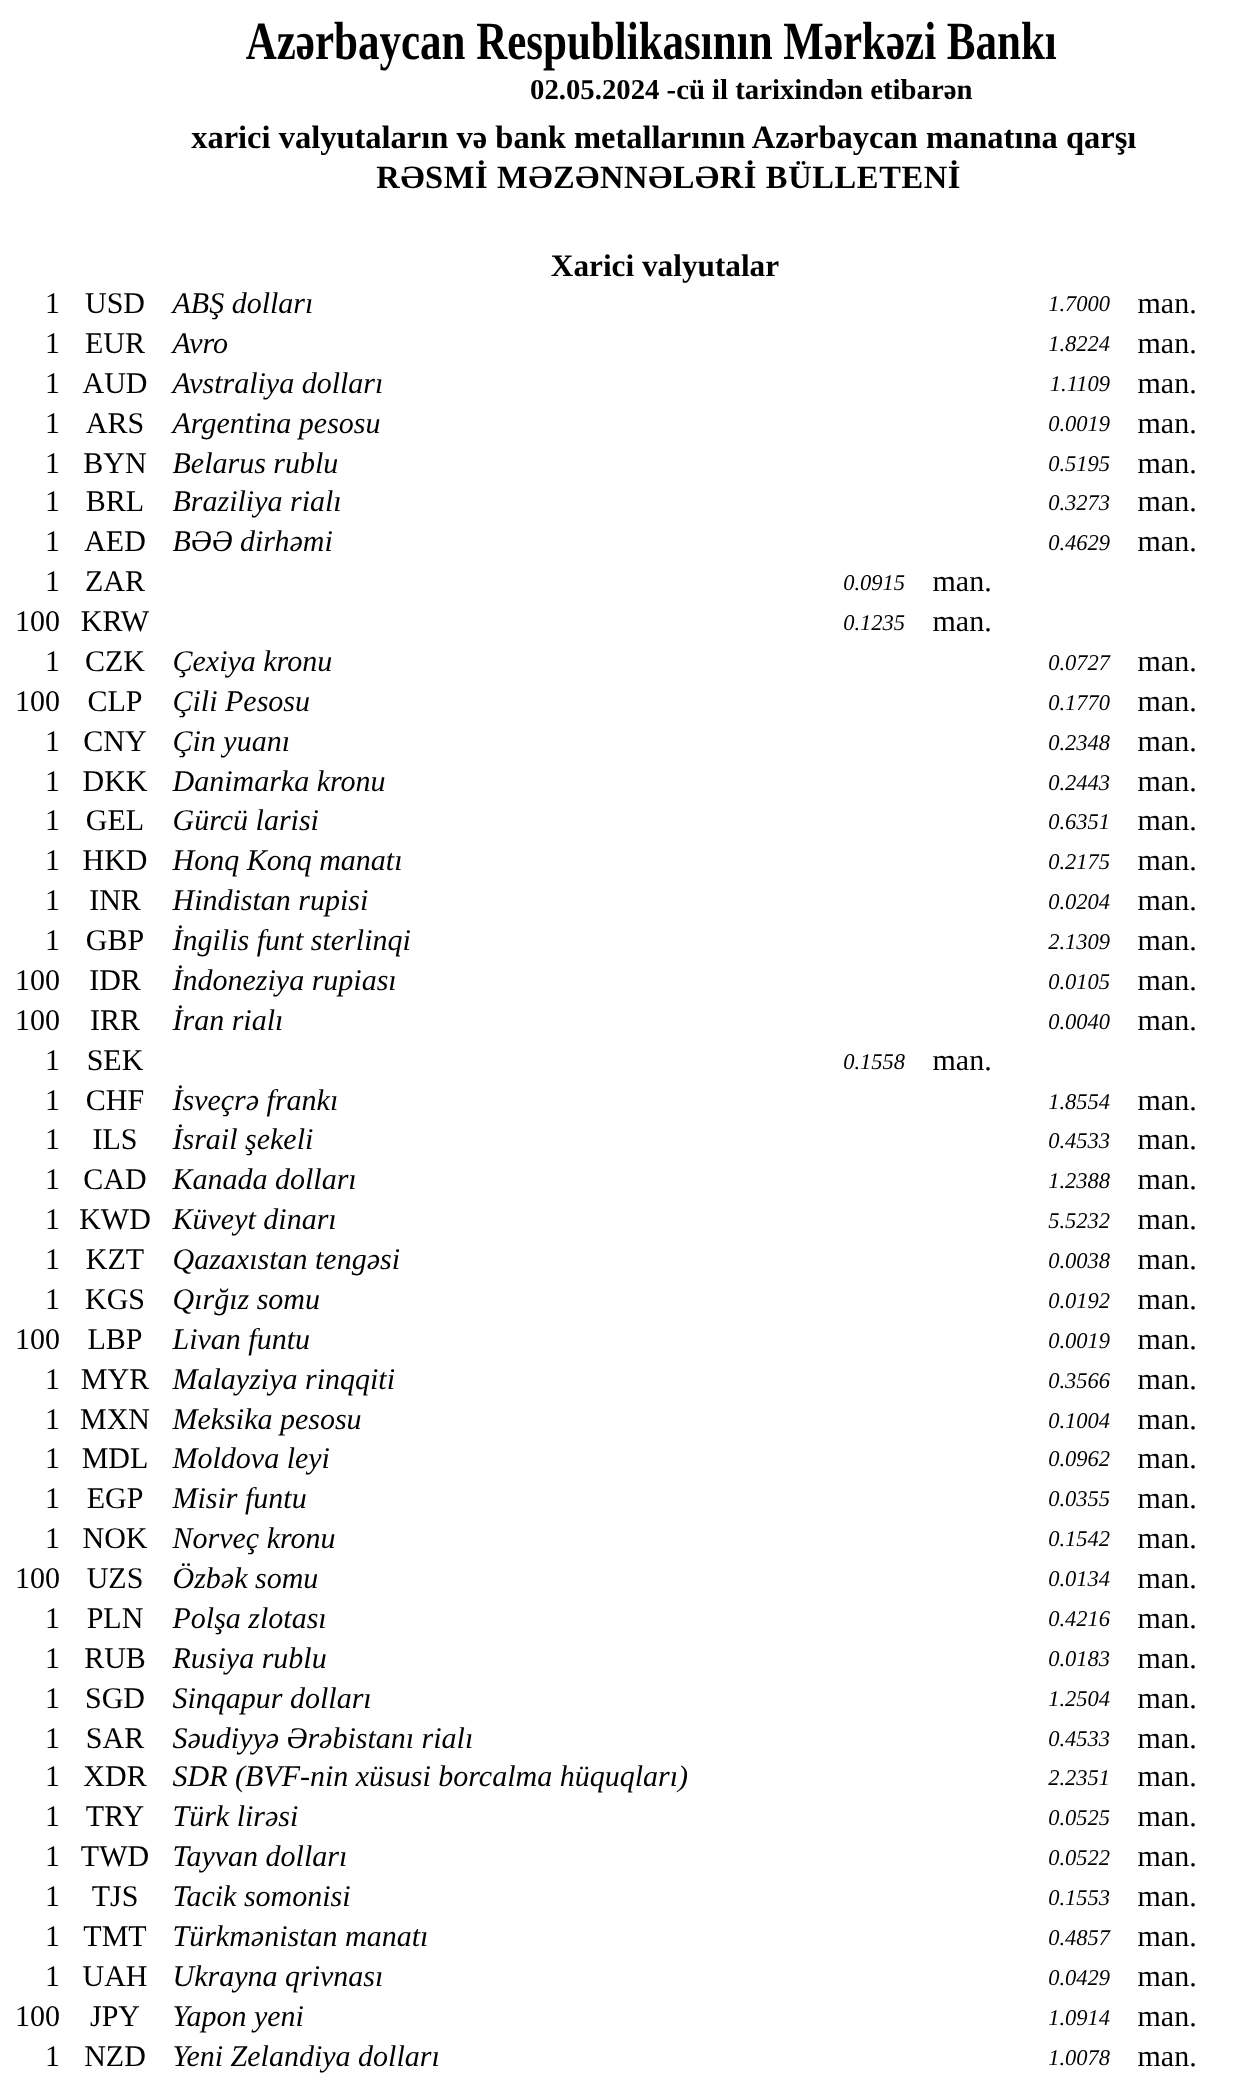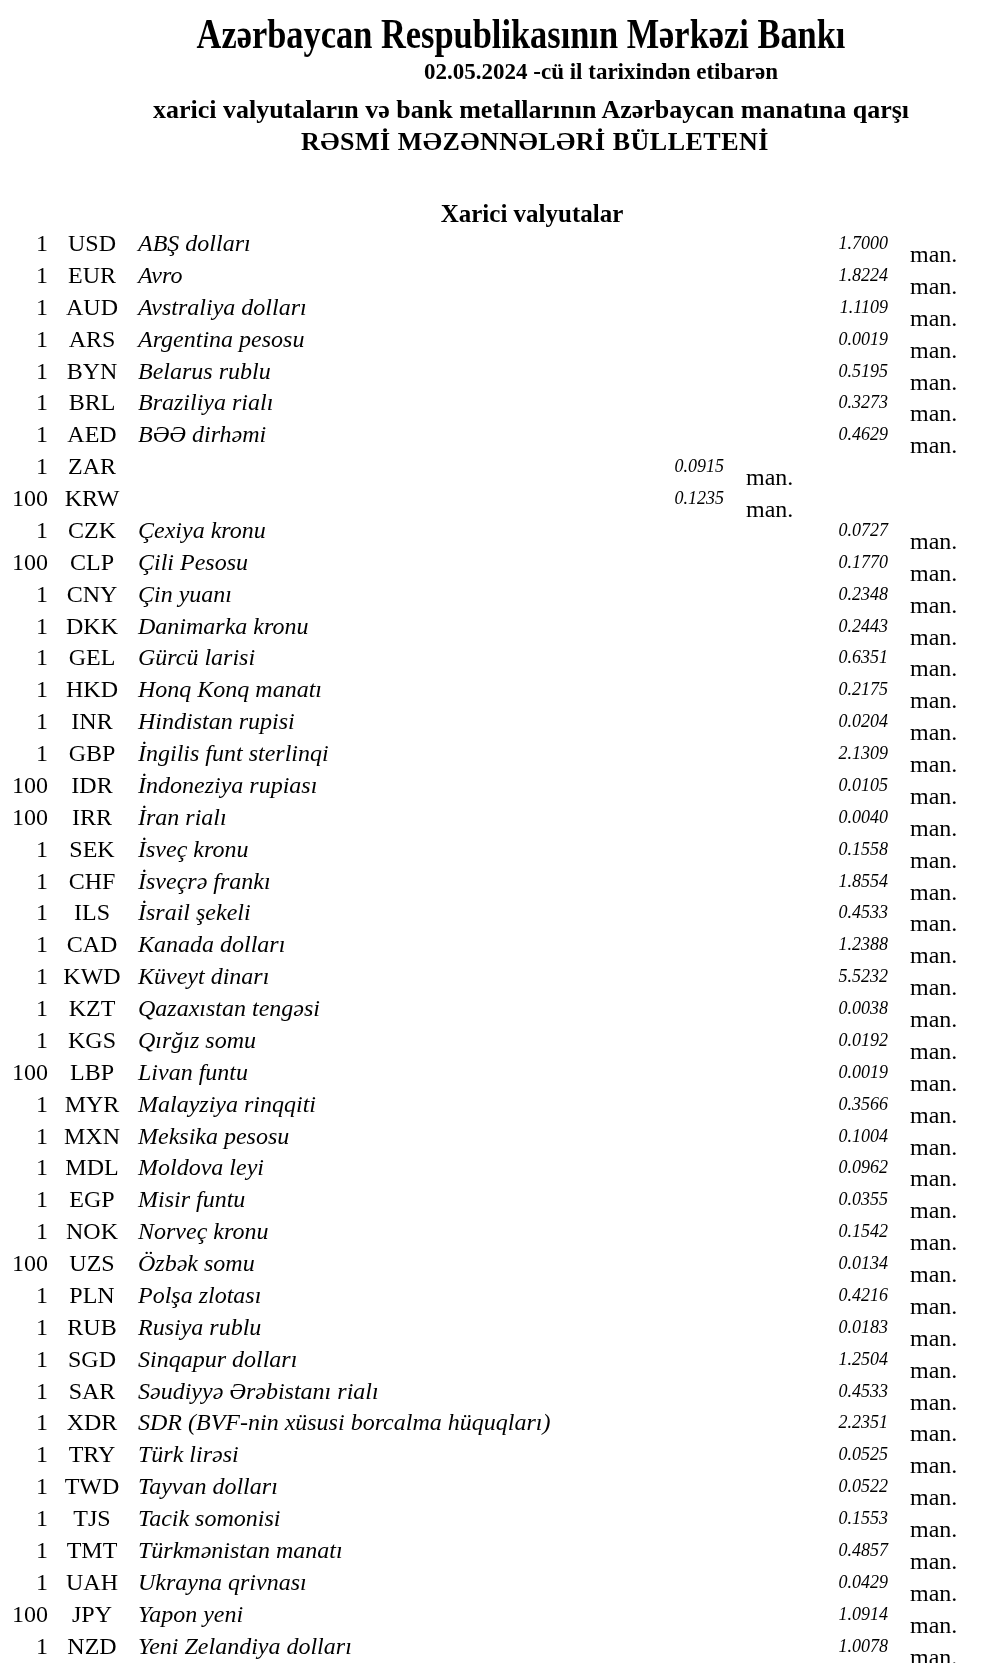--- a/index.html
+++ b/index.html
@@ -62,21 +62,21 @@
     grid-template-columns: 48px 88px 588px 164px 112px;
     height: 31.88px;
     line-height: 31.88px;
     font-size: 24px;
     white-space: nowrap;
   }
   .cell-qty  { text-align: right; }
   .cell-code { text-align: center; }
   .cell-name { padding-left: 2px; overflow: hidden; font-style: italic; }
   .cell-rate { text-align: right; font-weight: normal; font-style: italic; font-size: 18px; }
-  .cell-unit { padding-left: 22px; margin-top: 11px; }
+  .cell-unit { padding-left: 22px; }
 </style>
 </head>
 <body>
 
 <div class="page">
 
   <div class="header-line bank-title">Azərbaycan Respublikasının Mərkəzi Bankı</div>
 
   <div class="header-line date-line">02.05.2024 -cü il tarixindən etibarən</div>
 
@@ -214,21 +214,20 @@
       <div class="row">
     <span class="cell-qty">100</span>
     <span class="cell-code">IRR</span>
     <span class="cell-name">İran rialı</span>
     <span class="cell-rate">0.0040</span>
     <span class="cell-unit">man.</span>
   </div>
       <div class="row">
     <span class="cell-qty">1</span>
     <span class="cell-code">SEK</span>
-    <span class="cell-name">İsveç kronu</span>
     <span class="cell-rate">0.1558</span>
     <span class="cell-unit">man.</span>
   </div>
       <div class="row">
     <span class="cell-qty">1</span>
     <span class="cell-code">CHF</span>
     <span class="cell-name">İsveçrə frankı</span>
     <span class="cell-rate">1.8554</span>
     <span class="cell-unit">man.</span>
   </div>

